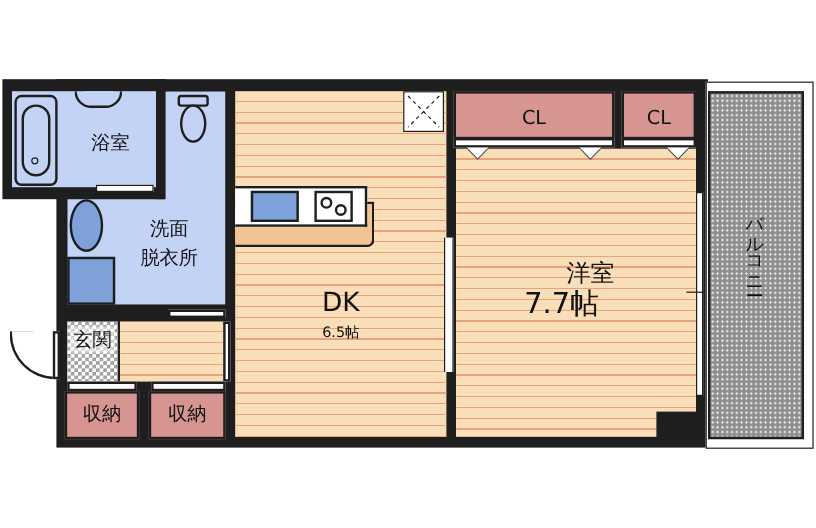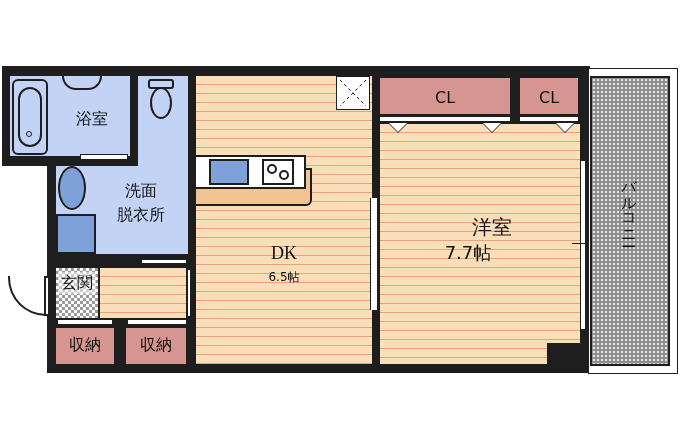--- a/index.html
+++ b/index.html
@@ -68,29 +68,29 @@
 </div>
 <div class="abs" style="left:196px;top:168px;width:116px;height:38px;background:#f3c493;border:2px solid #1e1e1e;border-left:none;border-radius:0 0 6px 0;"></div>
 <div class="abs" style="left:196px;top:155px;width:110px;height:34px;background:#fff;border:2px solid #1e1e1e;border-left:none;"></div>
 <div class="abs" style="left:209px;top:159px;width:40px;height:26px;background:#7fa1da;border:2px solid #1e1e1e;"></div>
 <div class="abs" style="left:262px;top:159px;width:32px;height:26px;background:#fff;border:2px solid #1e1e1e;">
   <svg width="28" height="22">
       <circle cx="8" cy="8" r="4" fill="none" stroke="#1e1e1e" stroke-width="2"></circle>
       <circle cx="20" cy="14" r="4" fill="none" stroke="#1e1e1e" stroke-width="2"></circle>
     </svg>
 </div>
-<div class="label" style="left:244px;top:242px;width:80px;font-size:18px;font-family:Liberation Serif, serif;">DK</div>
+<div class="label" style="left:244px;top:242px;width:80px;font-size:22px;">DK</div>
 <div class="label" style="left:244px;top:266px;width:80px;font-size:12px;">6.5帖</div>
 
 <div class="abs" style="left:370px;top:198px;width:8px;height:112px;background:#fff;border-left:1px solid #1e1e1e;border-right:1px solid #1e1e1e;"></div>
 
 <div class="abs wood" style="left:380px;top:124px;width:200px;height:240px;"></div>
 <div class="abs wall" style="left:547px;top:343px;width:35px;height:22px;"></div>
 <div class="label" style="left:452px;top:216px;width:80px;font-size:20px;">洋室</div>
-<div class="label" style="left:428px;top:242px;width:80px;font-size:18px;">7.7帖</div>
+<div class="label" style="left:428px;top:242px;width:80px;font-size:24px;">7.7帖</div>
 
 <div class="abs storage" style="left:378px;top:76px;width:134px;height:40px;"></div>
 <div class="label" style="left:378px;top:87px;width:134px;">CL</div>
 <div class="abs storage" style="left:518px;top:76px;width:62px;height:40px;"></div>
 <div class="label" style="left:518px;top:87px;width:62px;">CL</div>
 <div class="abs door-strip" style="left:378px;top:115px;width:134px;height:8px;"></div>
 <div class="abs door-strip" style="left:518px;top:115px;width:62px;height:8px;"></div>
 <div class="abs tri-down" style="left:389px;top:123px;"></div>
 <div class="abs tri-down" style="left:483px;top:123px;"></div>
 <div class="abs tri-down" style="left:556px;top:123px;"></div>

